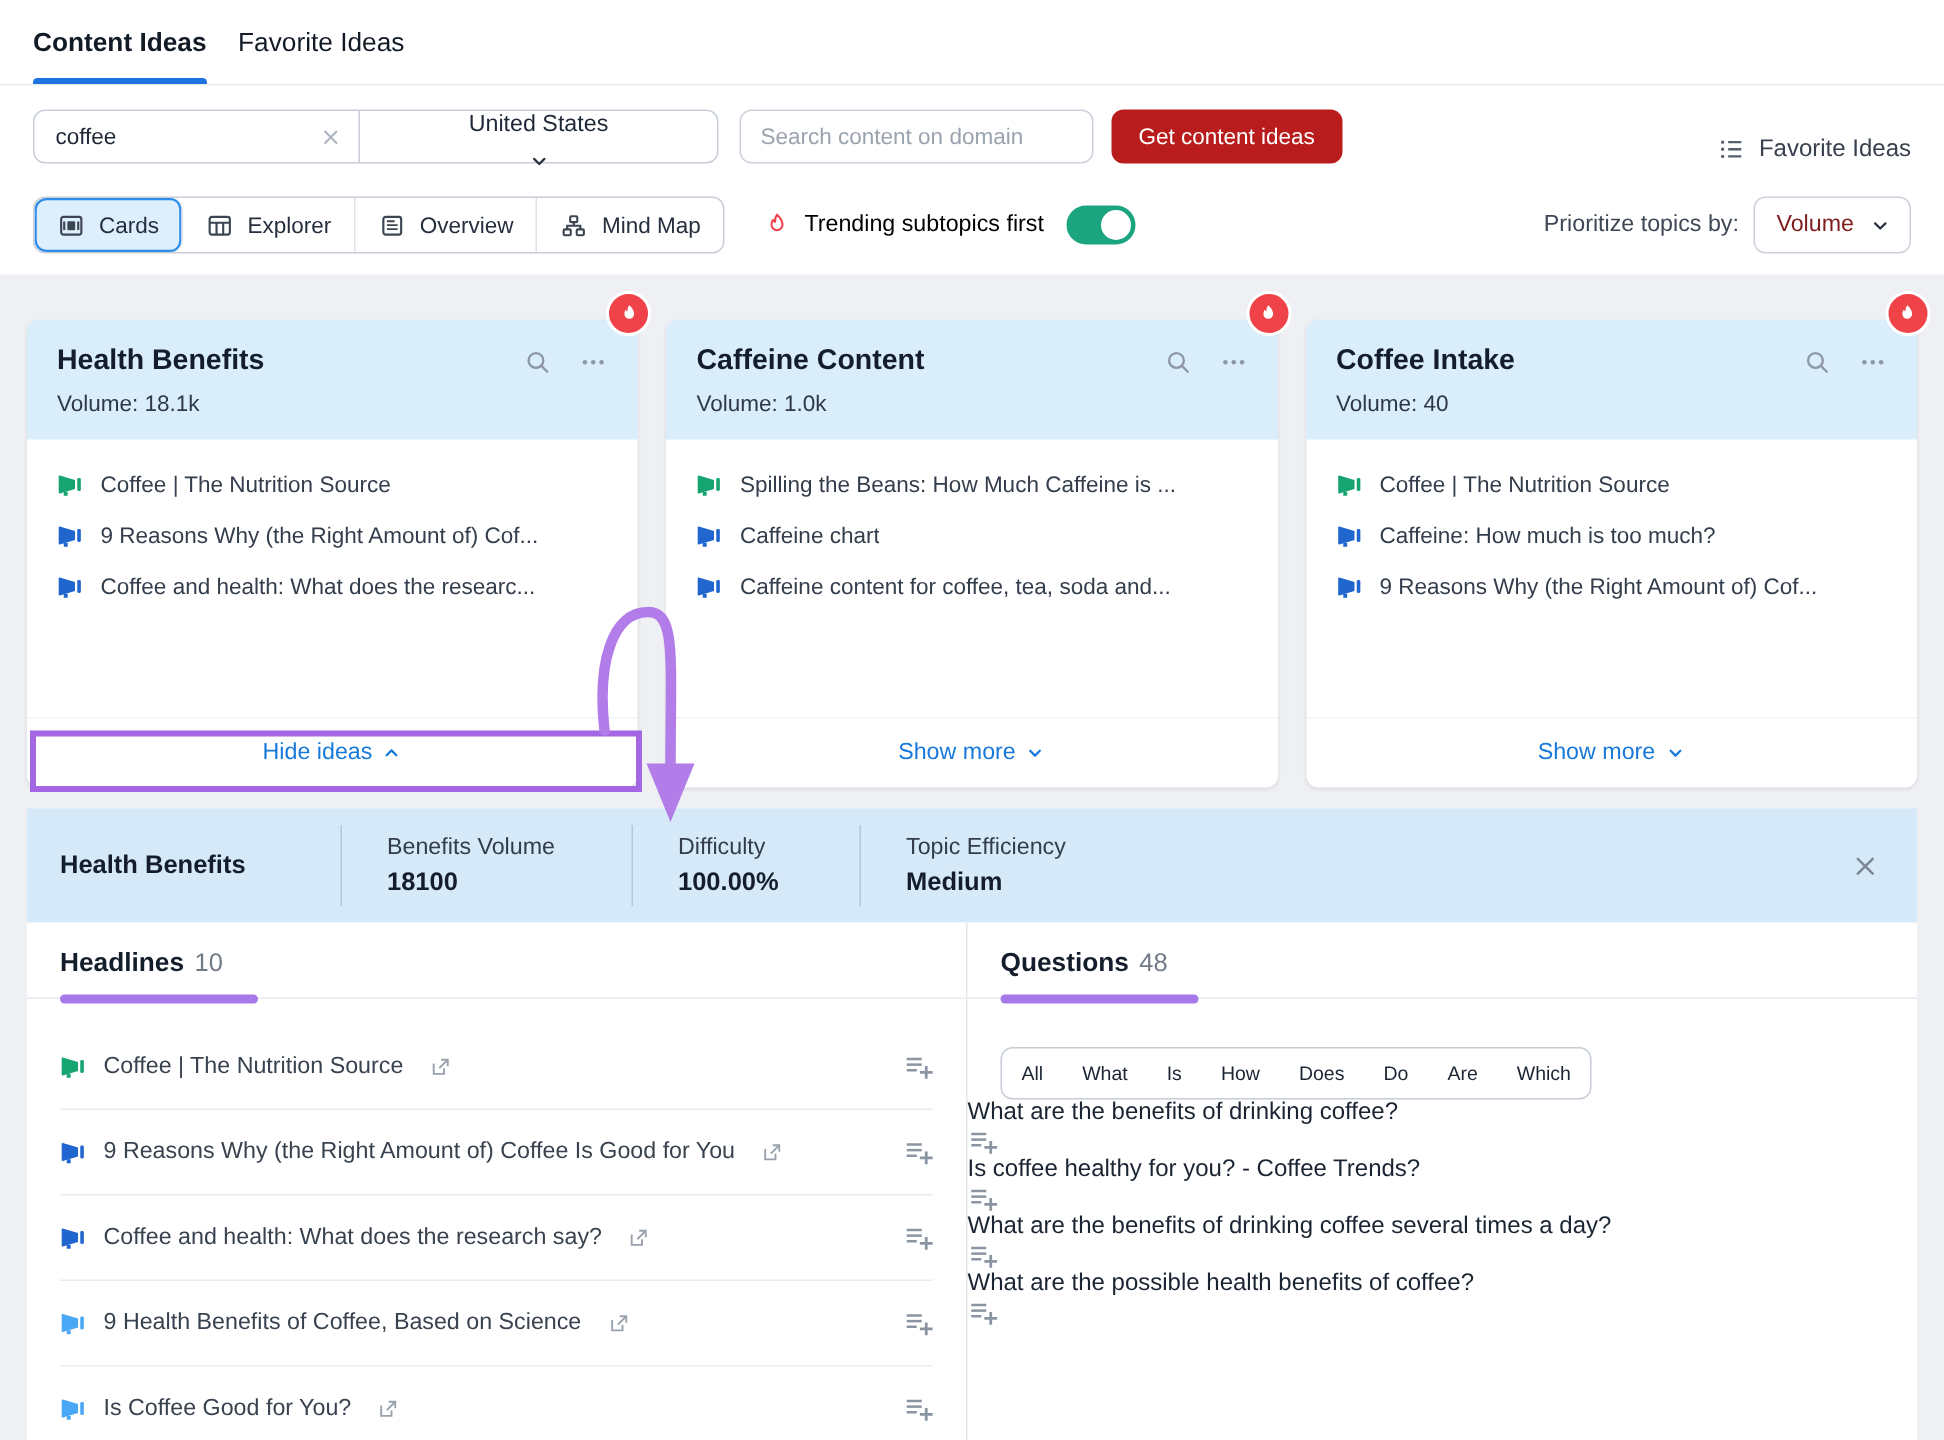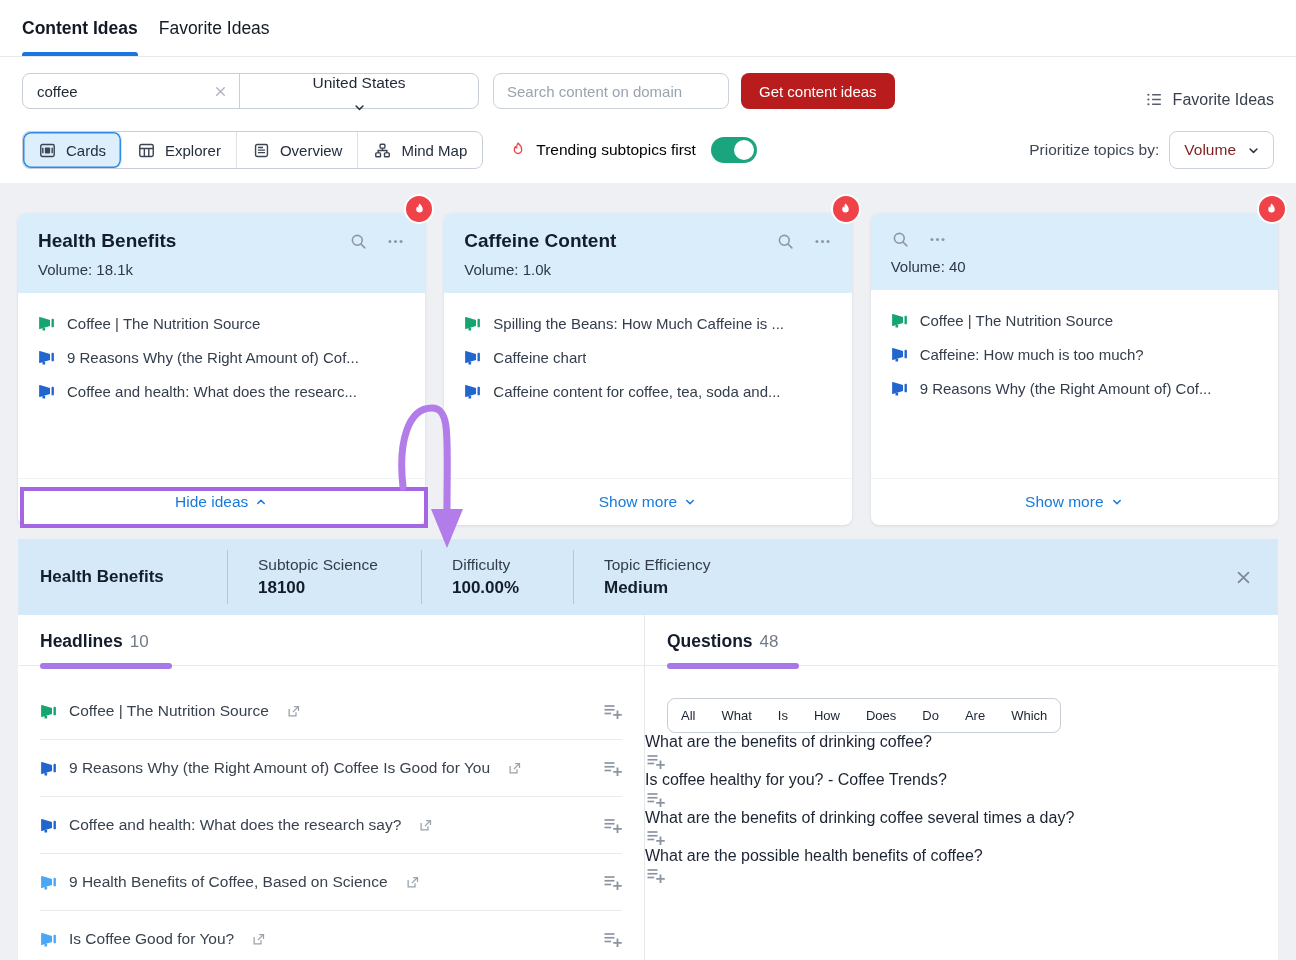--- a/index.html
+++ b/index.html
@@ -364,20 +364,21 @@
     </div>
 
     <div class="card">
       <div class="flame-badge">
         <svg width="15" height="15" viewBox="0 0 24 24" fill="#fff">
             <path d="M12 2.3c2.8 2.4 5.2 5.9 5.2 9.4a5.2 5.2 0 0 1-10.4 0c0-1.6.5-3.1 1.4-4.5.5.9 1.2 1.5 2 1.8-.3-2.4.3-4.7 1.8-6.7z"></path>
           </svg>
       </div>
       <div class="card-head">
         <div class="card-head-row">
+          <div class="card-title">Coffee Intake</div>
           <div class="card-icons">
             <span>
               <svg width="19" height="19" viewBox="0 0 24 24" fill="none" stroke="currentColor" stroke-width="2" stroke-linecap="round">
                   <circle cx="10.5" cy="10.5" r="6.2"></circle>
                   <path d="M15.3 15.3L20 20"></path>
                 </svg>
             </span>
             <span>
               <svg width="19" height="19" viewBox="0 0 24 24" fill="currentColor">
                   <circle cx="5" cy="12" r="1.9"></circle>
@@ -435,21 +436,21 @@
   <div class="hl-box"></div>
   <svg class="arrow-svg" width="90" height="162" viewBox="0 0 90 162">
     <path d="M15 91 C 10 46, 20 12, 44 12 C 63 12, 59 42, 59 116" fill="none" stroke="#b27ce9" stroke-width="7" stroke-linecap="round"></path>
     <polygon points="43,113 75,113 59,152" fill="#b27ce9"></polygon>
   </svg>
 
   <div class="panel">
     <div class="panel-title">Health Benefits</div>
     <div class="panel-sep"></div>
     <div class="panel-stat stat-w1">
-      <div class="lbl">Subtopic Science</div>
+      <div class="lbl">Benefits Volume</div>
       <div class="val">18100</div>
     </div>
     <div class="panel-sep"></div>
     <div class="panel-stat stat-w2">
       <div class="lbl">Difficulty</div>
       <div class="val">100.00%</div>
     </div>
     <div class="panel-sep"></div>
     <div class="panel-stat stat-w3">
       <div class="lbl">Topic Efficiency</div>

